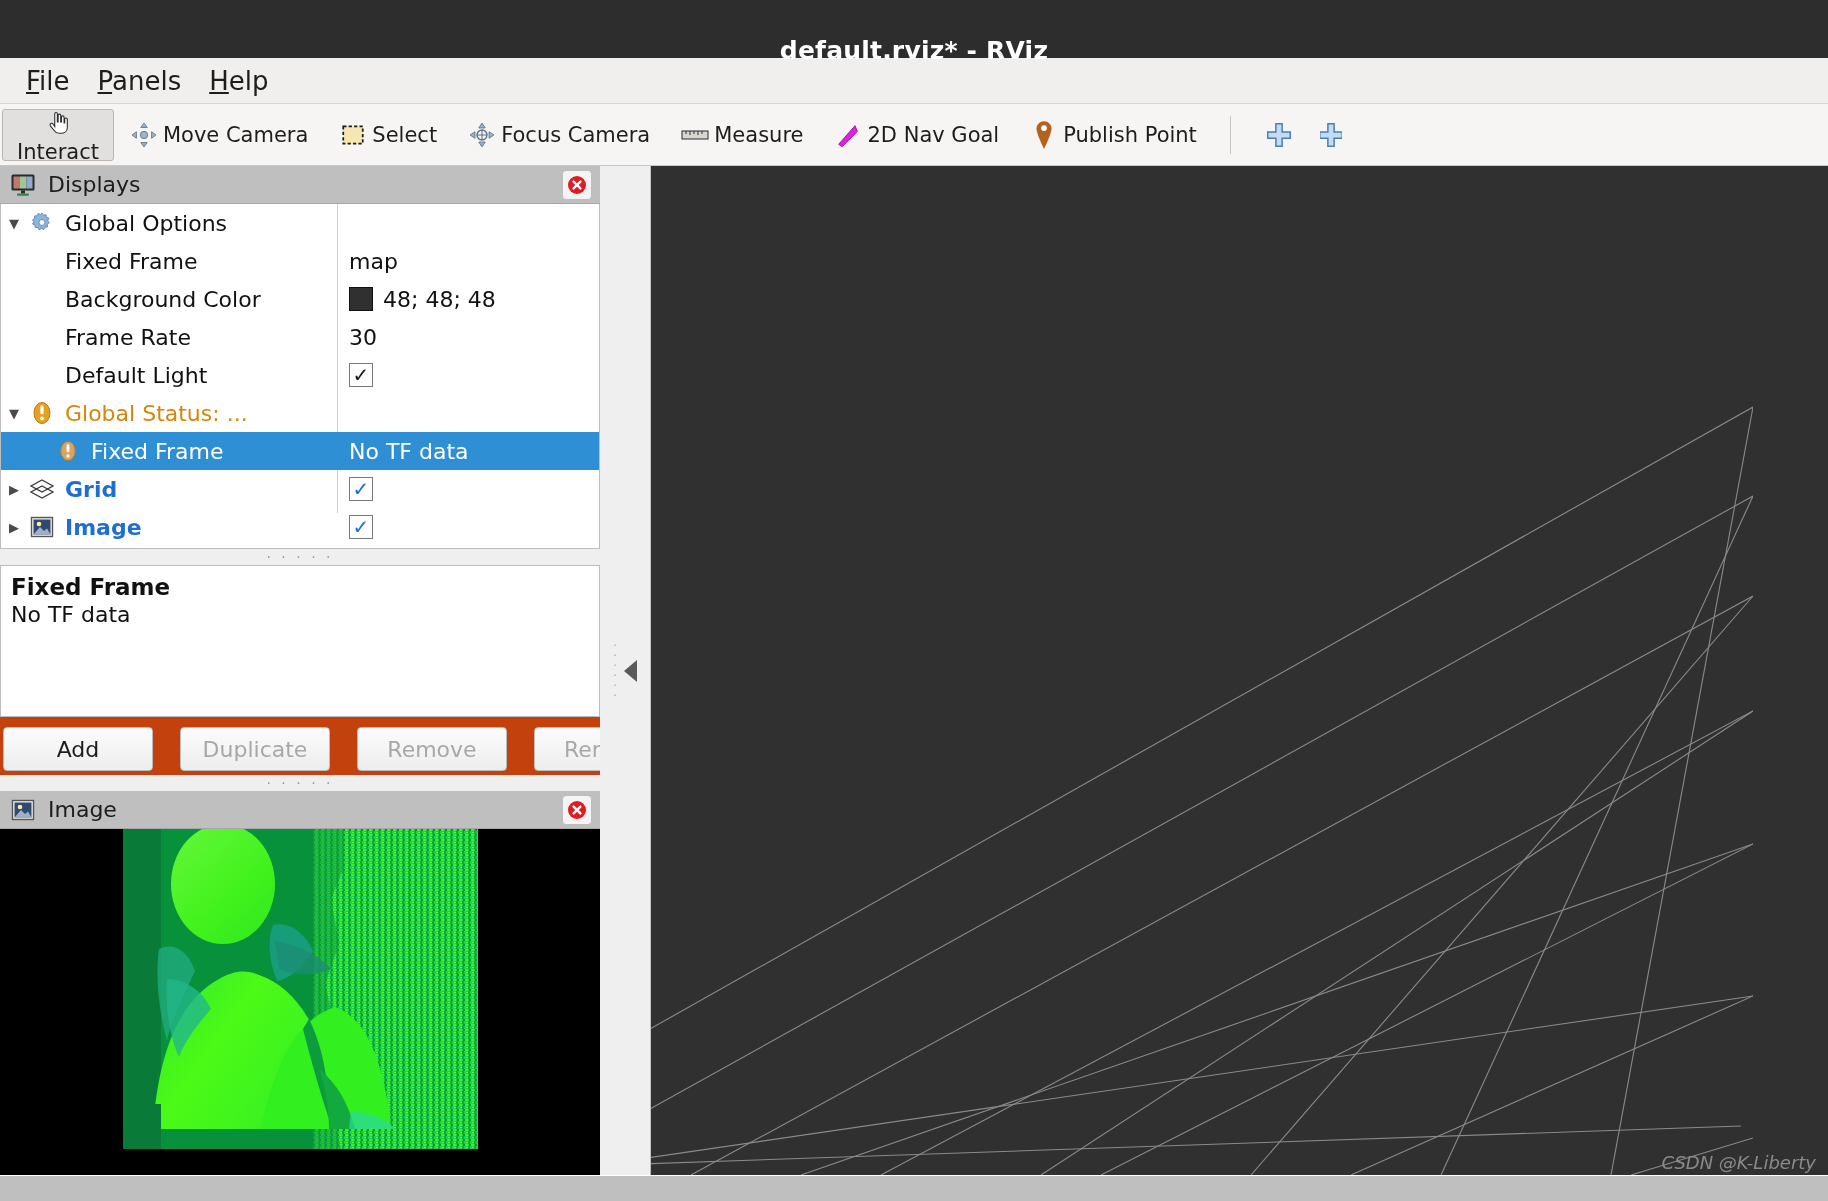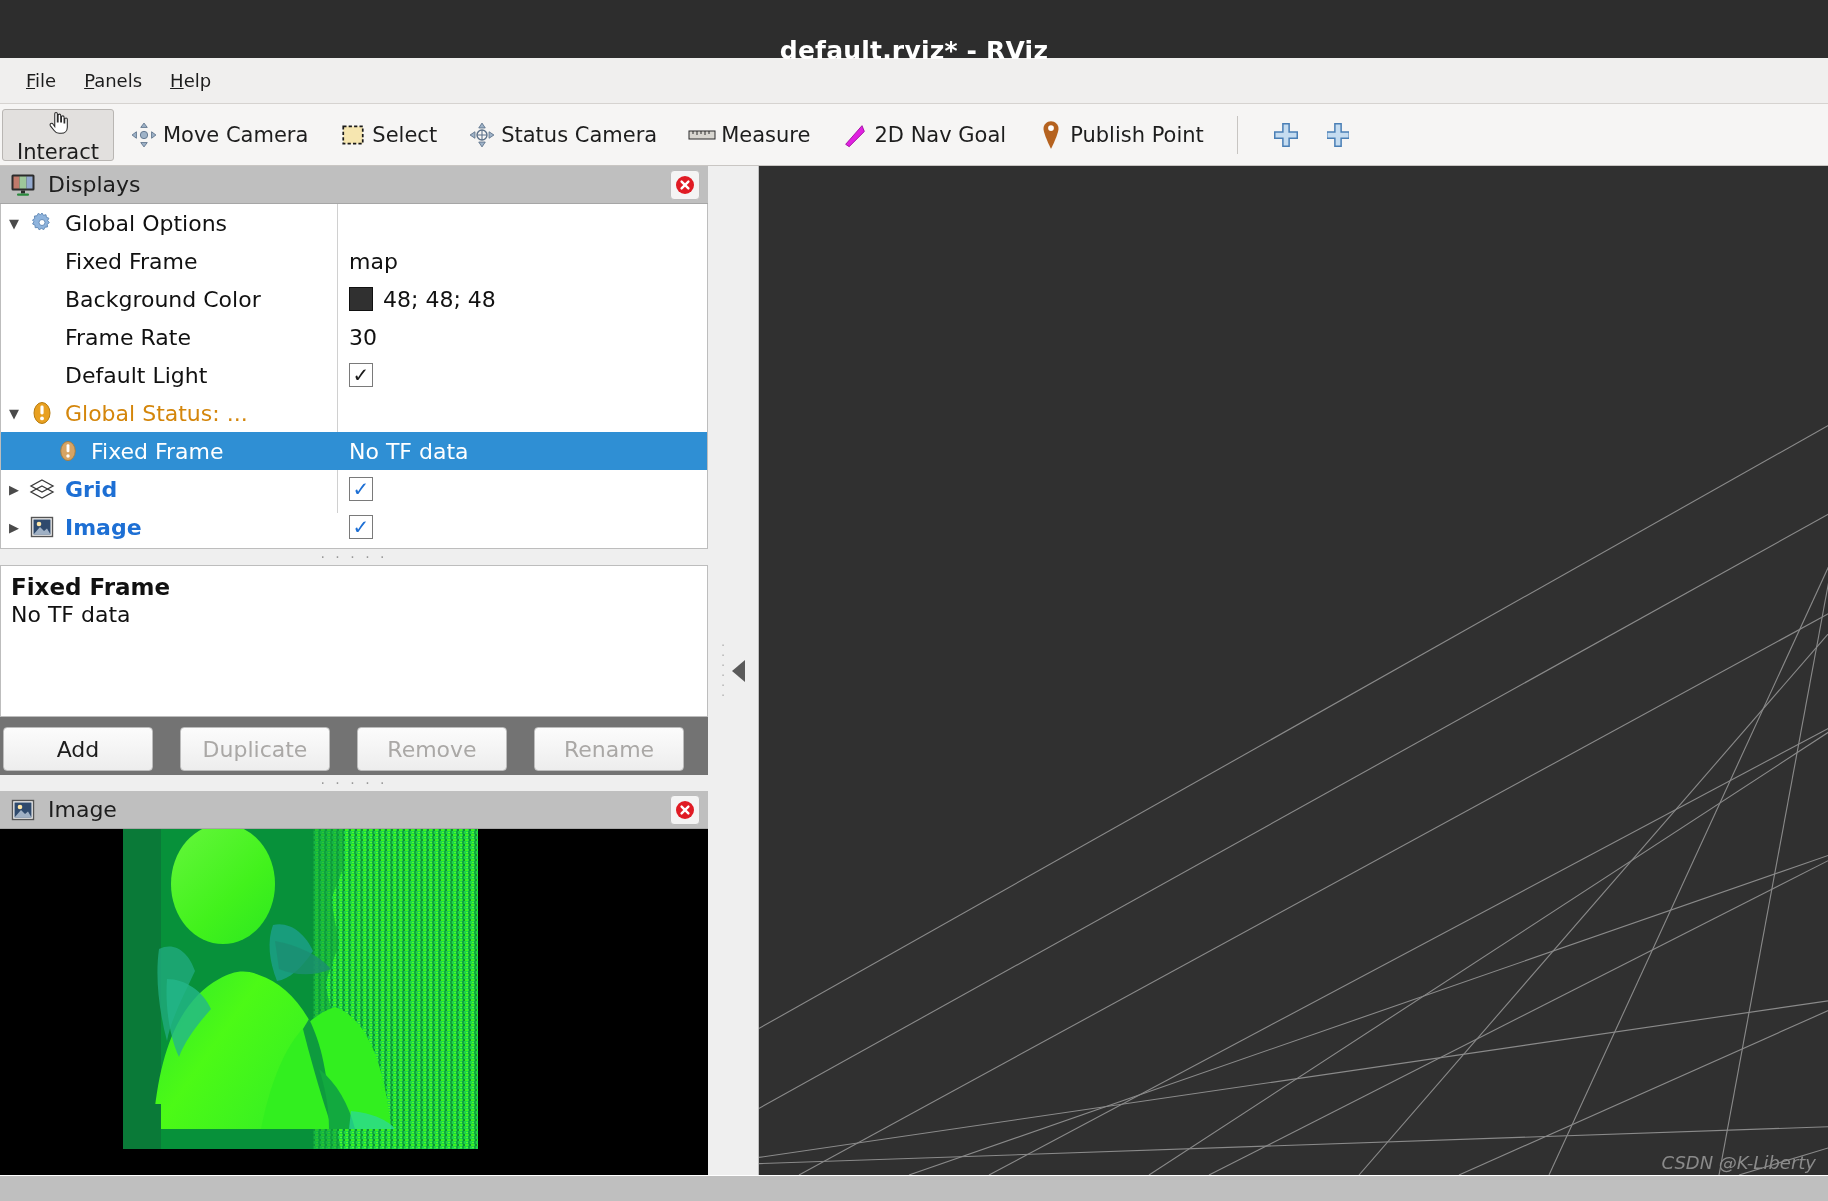--- a/index.html
+++ b/index.html
@@ -22,21 +22,21 @@
     margin-top: 42px;
   }
 
   
   .menubar {
     height: 46px; background: #f0efee;
     display: flex; align-items: center; padding-left: 12px;
     border-bottom: 1px solid #d6d3d0;
   }
   .menu-item {
-    font-size: 18px; color: #1d1d1d; padding: 2px 14px; cursor: default;
+    font-size: 26px; color: #1d1d1d; padding: 2px 14px; cursor: default;
   }
   .menu-item u { text-decoration: underline; }
 
   
   .toolbar {
     height: 62px; background: #f6f5f4;
     display: flex; align-items: center; padding: 0 2px;
     border-bottom: 1px solid #c9c6c3;
     position: relative;
   }
@@ -56,21 +56,21 @@
   }
   .tool-icon { display: inline-flex; width: 30px; height: 30px; align-items: center; justify-content: center; }
 
   
   .main {
     position: absolute; top: 166px; left: 0;
     width: 1828px; height: 1009px;
     display: flex;
   }
 
-  .left-col { width: 708px; display: flex; flex-direction: column; background: #737373; }
+  .left-col { width: 600px; display: flex; flex-direction: column; background: #c2410c; }
 
   
   .dock-header {
     height: 38px; background: #bfbfbf;
     display: flex; align-items: center; padding: 0 8px;
     border-bottom: 1px solid #a6a6a6;
   }
   .dock-title { font-size: 22px; color: #1d1d1d; margin-left: 10px; }
   .dock-close {
     margin-left: auto; width: 30px; height: 30px;
@@ -228,21 +228,21 @@
           <g fill="#9fb3c8" stroke="#5c7189" stroke-width="0.8">
             <polygon points="12,1 15,5.5 9,5.5"></polygon>
             <polygon points="12,23 15,18.5 9,18.5"></polygon>
             <polygon points="1,12 5.5,9 5.5,15"></polygon>
             <polygon points="23,12 18.5,9 18.5,15"></polygon>
           </g>
           <circle cx="12" cy="12" r="4.6" fill="none" stroke="#5c7189" stroke-width="1.3"></circle>
           <path d="M7.4 12h9.2M12 7.4v9.2" stroke="#5c7189" stroke-width="1"></path>
         </svg>
       </span>
-      <span>Status Camera</span>
+      <span>Focus Camera</span>
     </div>
 
     <div class="tool-btn">
       <span class="tool-icon">
         <svg width="28" height="18" viewBox="0 0 28 14">
           <rect x="1" y="3" width="26" height="8" fill="#d8d6d0" stroke="#2a2a2a" stroke-width="1"></rect>
           <path d="M5 3v3M9 3v4M13 3v3M17 3v4M21 3v3" stroke="#2a2a2a" stroke-width="1"></path>
         </svg>
       </span>
       <span>Measure</span>

